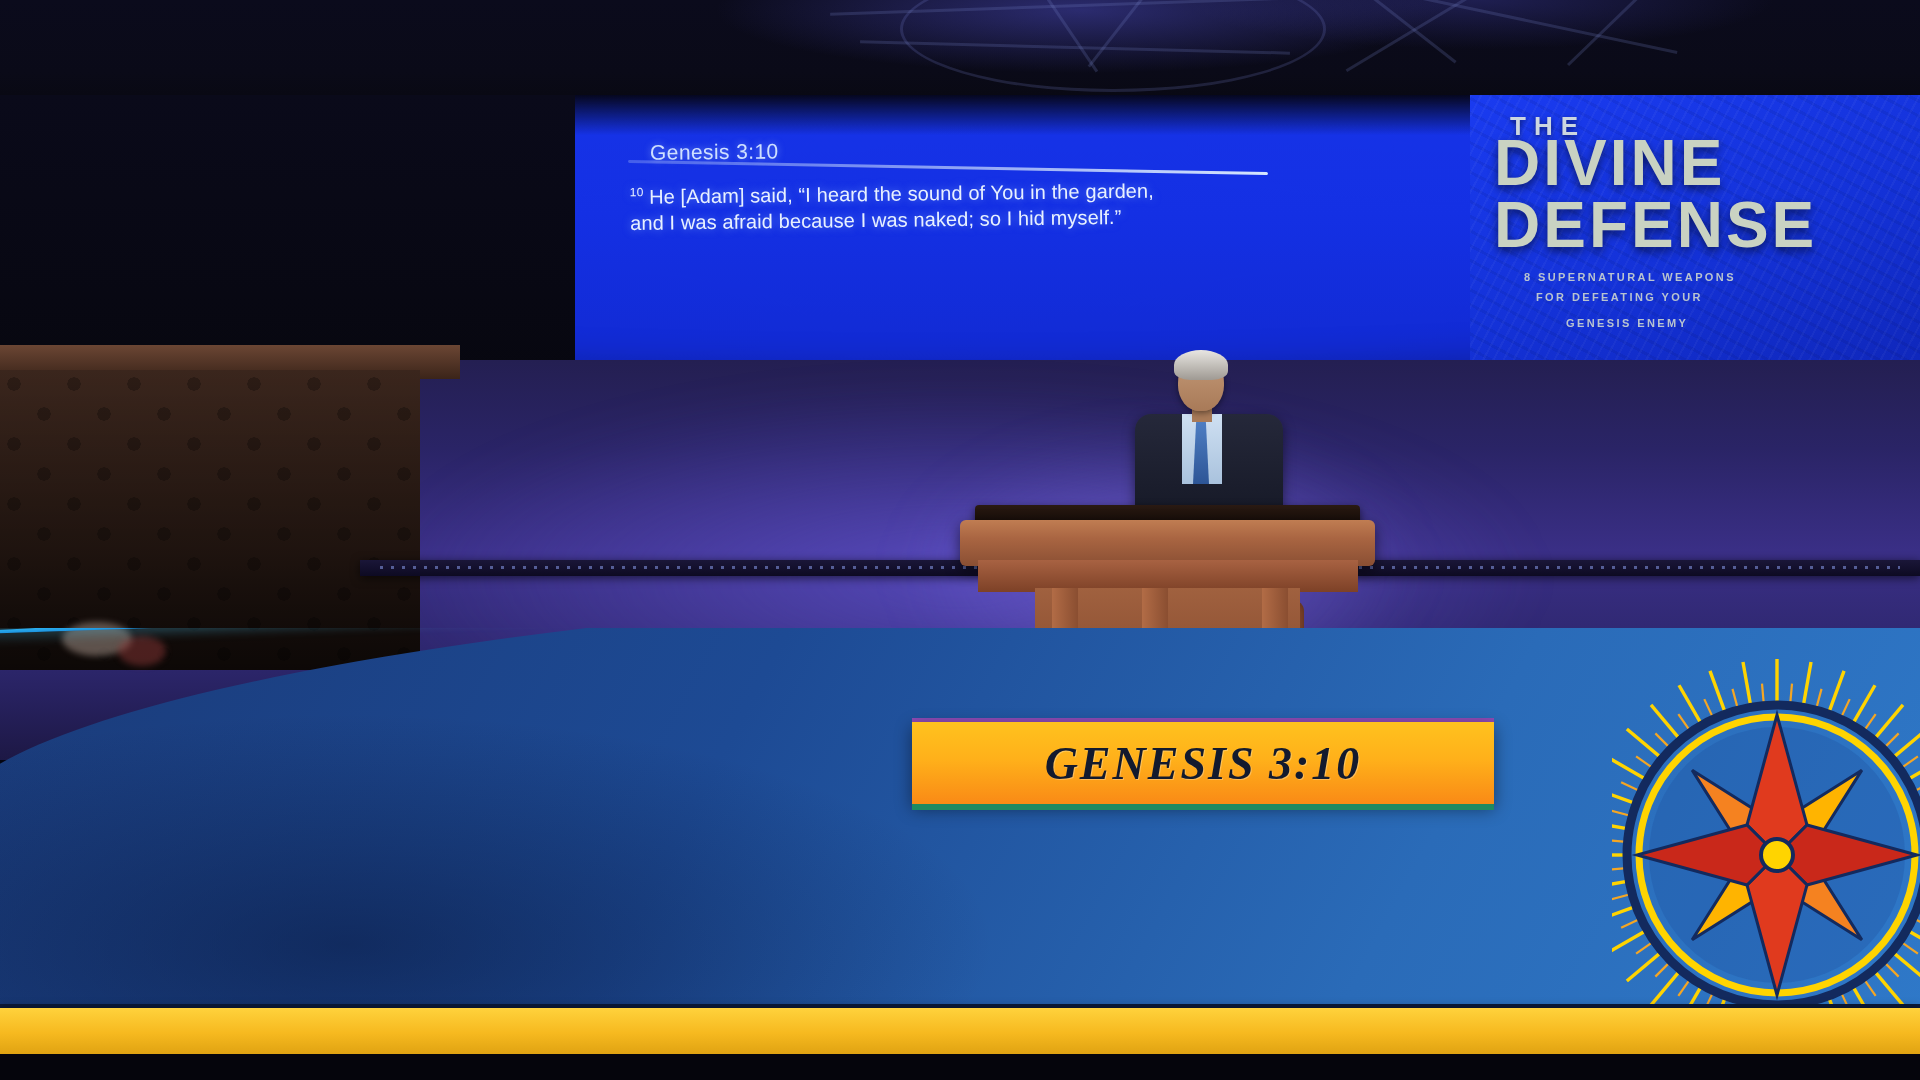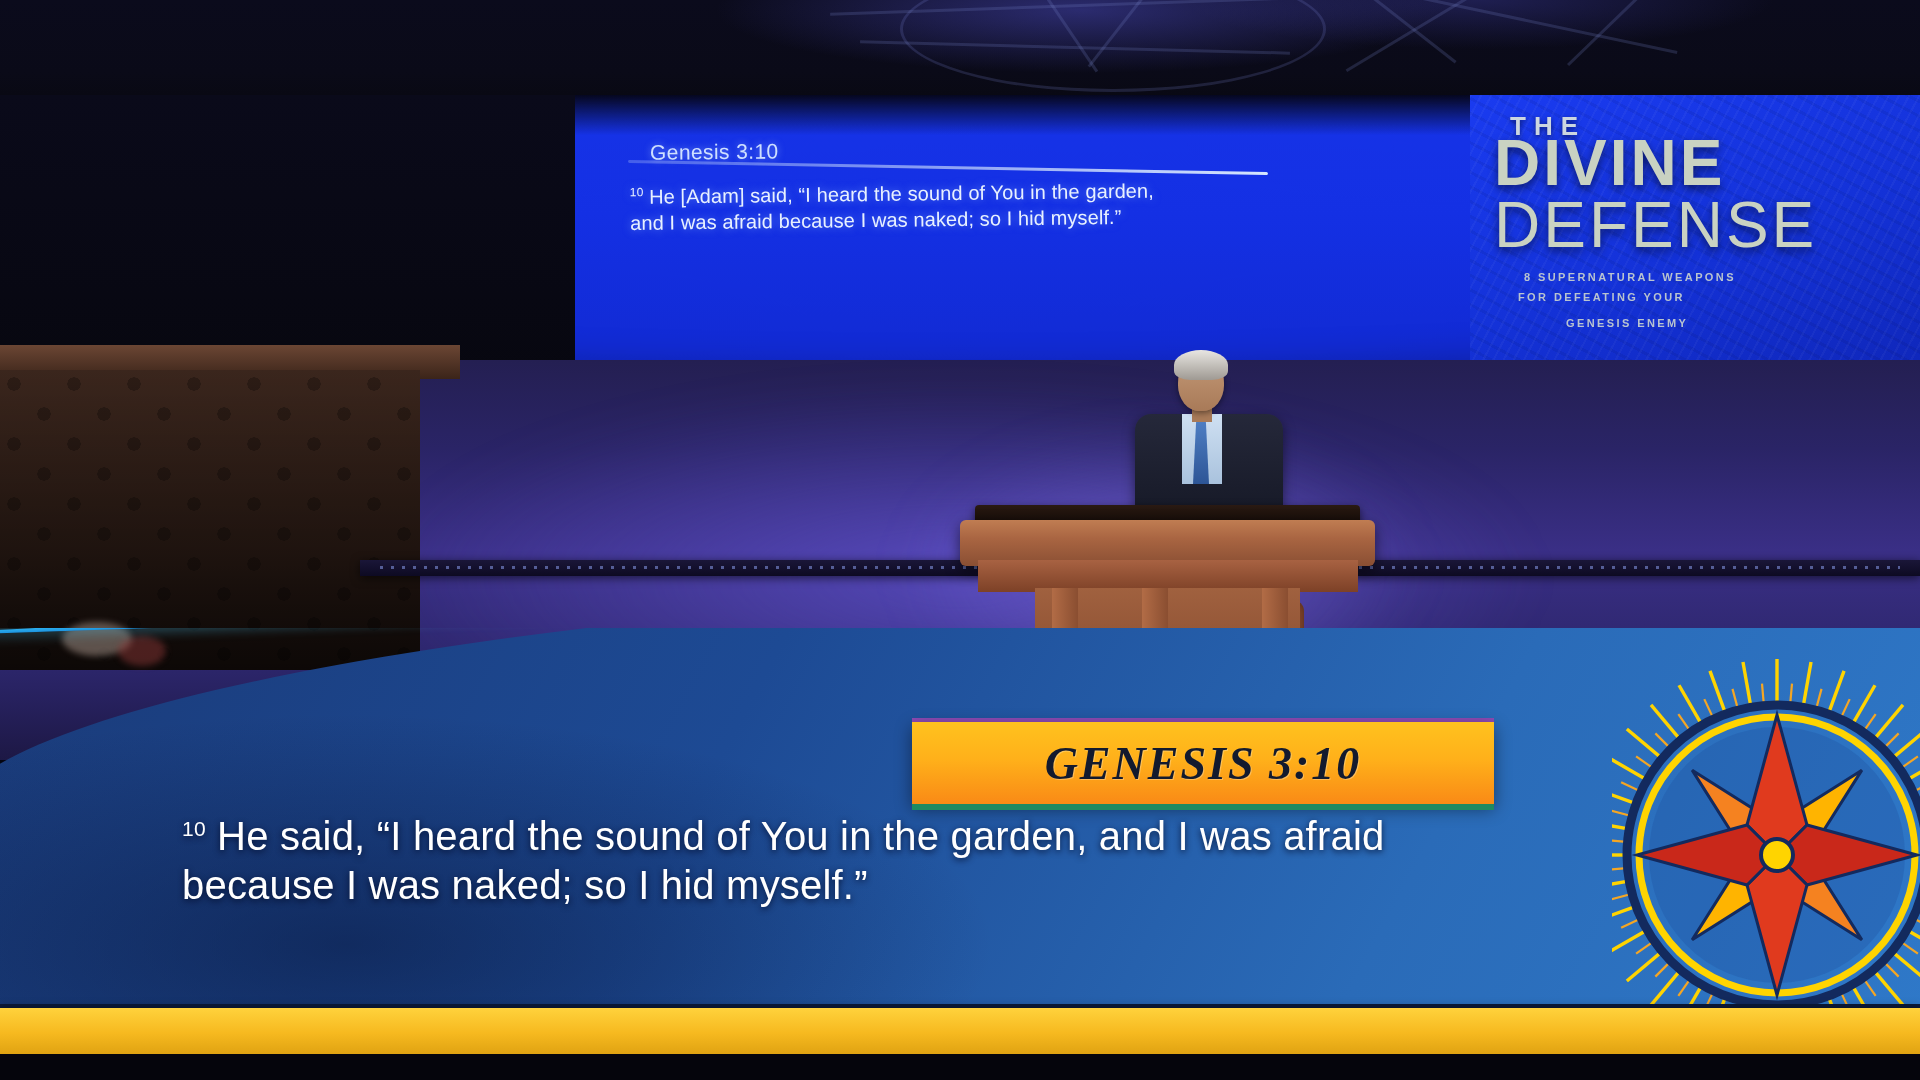--- a/index.html
+++ b/index.html
@@ -54,24 +54,24 @@
   
   .series-art{position:absolute;left:1470px;top:95px;width:450px;height:270px;overflow:hidden;
     background:linear-gradient(160deg,#1a3bf0 0%,#1432d8 55%,#0f27bb 100%);}
   .series-art .tex{position:absolute;inset:0;opacity:.22;
     background:repeating-linear-gradient(118deg,rgba(255,255,255,.16) 0 2px,rgba(0,0,0,0) 2px 9px),
                repeating-linear-gradient(28deg,rgba(0,0,0,.25) 0 3px,rgba(0,0,0,0) 3px 13px);}
   .s-the{position:absolute;left:40px;top:16px;color:#ccd6e0;font-weight:bold;font-size:26px;
     letter-spacing:8px;text-shadow:0 2px 5px rgba(0,0,0,.5);}
   .s-div{position:absolute;left:24px;top:38px;color:#c9d2c2;font-weight:bold;font-size:64px;
     letter-spacing:3px;line-height:.96;text-shadow:0 4px 10px rgba(0,0,0,.55);}
-  .s-def{position:absolute;left:24px;top:100px;color:#c9d2c2;font-weight:normal;font-size:64px;
+  .s-def{position:absolute;left:24px;top:100px;color:#c9d2c2;font-weight:bold;font-size:64px;
     letter-spacing:3px;line-height:.96;text-shadow:0 4px 10px rgba(0,0,0,.55);}
   .s-sub1{position:absolute;left:54px;top:176px;color:#b9c4cf;font-size:11px;letter-spacing:2.4px;font-weight:bold;}
-  .s-sub2{position:absolute;left:48px;top:196px;color:#b9c4cf;font-size:11px;letter-spacing:2.4px;font-weight:bold;}
+  .s-sub2{position:absolute;left:66px;top:196px;color:#b9c4cf;font-size:11px;letter-spacing:2.4px;font-weight:bold;}
   .s-sub3{position:absolute;left:96px;top:222px;color:#b9c4cf;font-size:11px;letter-spacing:2.4px;font-weight:bold;}
 
   
   .stage-body{position:absolute;left:0;top:360px;width:1920px;height:400px;
     background:linear-gradient(180deg,#241f52 0%,#2a2466 22%,#3a2f86 48%,#2b2569 78%,#1d1845 100%);}
   .stage-glow{position:absolute;left:360px;top:380px;width:1200px;height:360px;
     background:radial-gradient(ellipse at 50% 55%, rgba(110,95,230,.55), rgba(40,30,110,0) 68%);
     filter:blur(22px);}
   .stage-glow2{position:absolute;left:900px;top:430px;width:520px;height:280px;
     background:radial-gradient(ellipse at 50% 50%, rgba(150,130,255,.38), rgba(40,30,110,0) 70%);
@@ -254,25 +254,20 @@
     </div>
     <div class="lower-shade"></div>
   </div>
 
   <div class="ref-top"></div>
   <div class="ref">
     <div class="ref-txt">GENESIS 3:10</div>
   </div>
   <div class="ref-bot"></div>
 
-  <div class="cap">
-    <sup>10</sup>
-    <span>He said, “I heard the sound of You in the garden, and I was afraid</span><br>
-    <span>because I was naked; so I hid myself.”</span>
-  </div>
 
   <div class="logo">
     <svg width="330" height="400" viewBox="0 0 330 400">
       <g transform="translate(165,205)">
         <g>
           <g id="rays">
               <rect x="-1.70" y="-196.00" width="3.40" height="48.00" fill="#ffd400" transform="rotate(0)"></rect>
               <rect x="-1.10" y="-172.00" width="2.20" height="24.00" fill="#f5a623" transform="rotate(5)"></rect>
               <rect x="-1.70" y="-196.00" width="3.40" height="48.00" fill="#ffd400" transform="rotate(10)"></rect>
               <rect x="-1.10" y="-172.00" width="2.20" height="24.00" fill="#f5a623" transform="rotate(15)"></rect>

